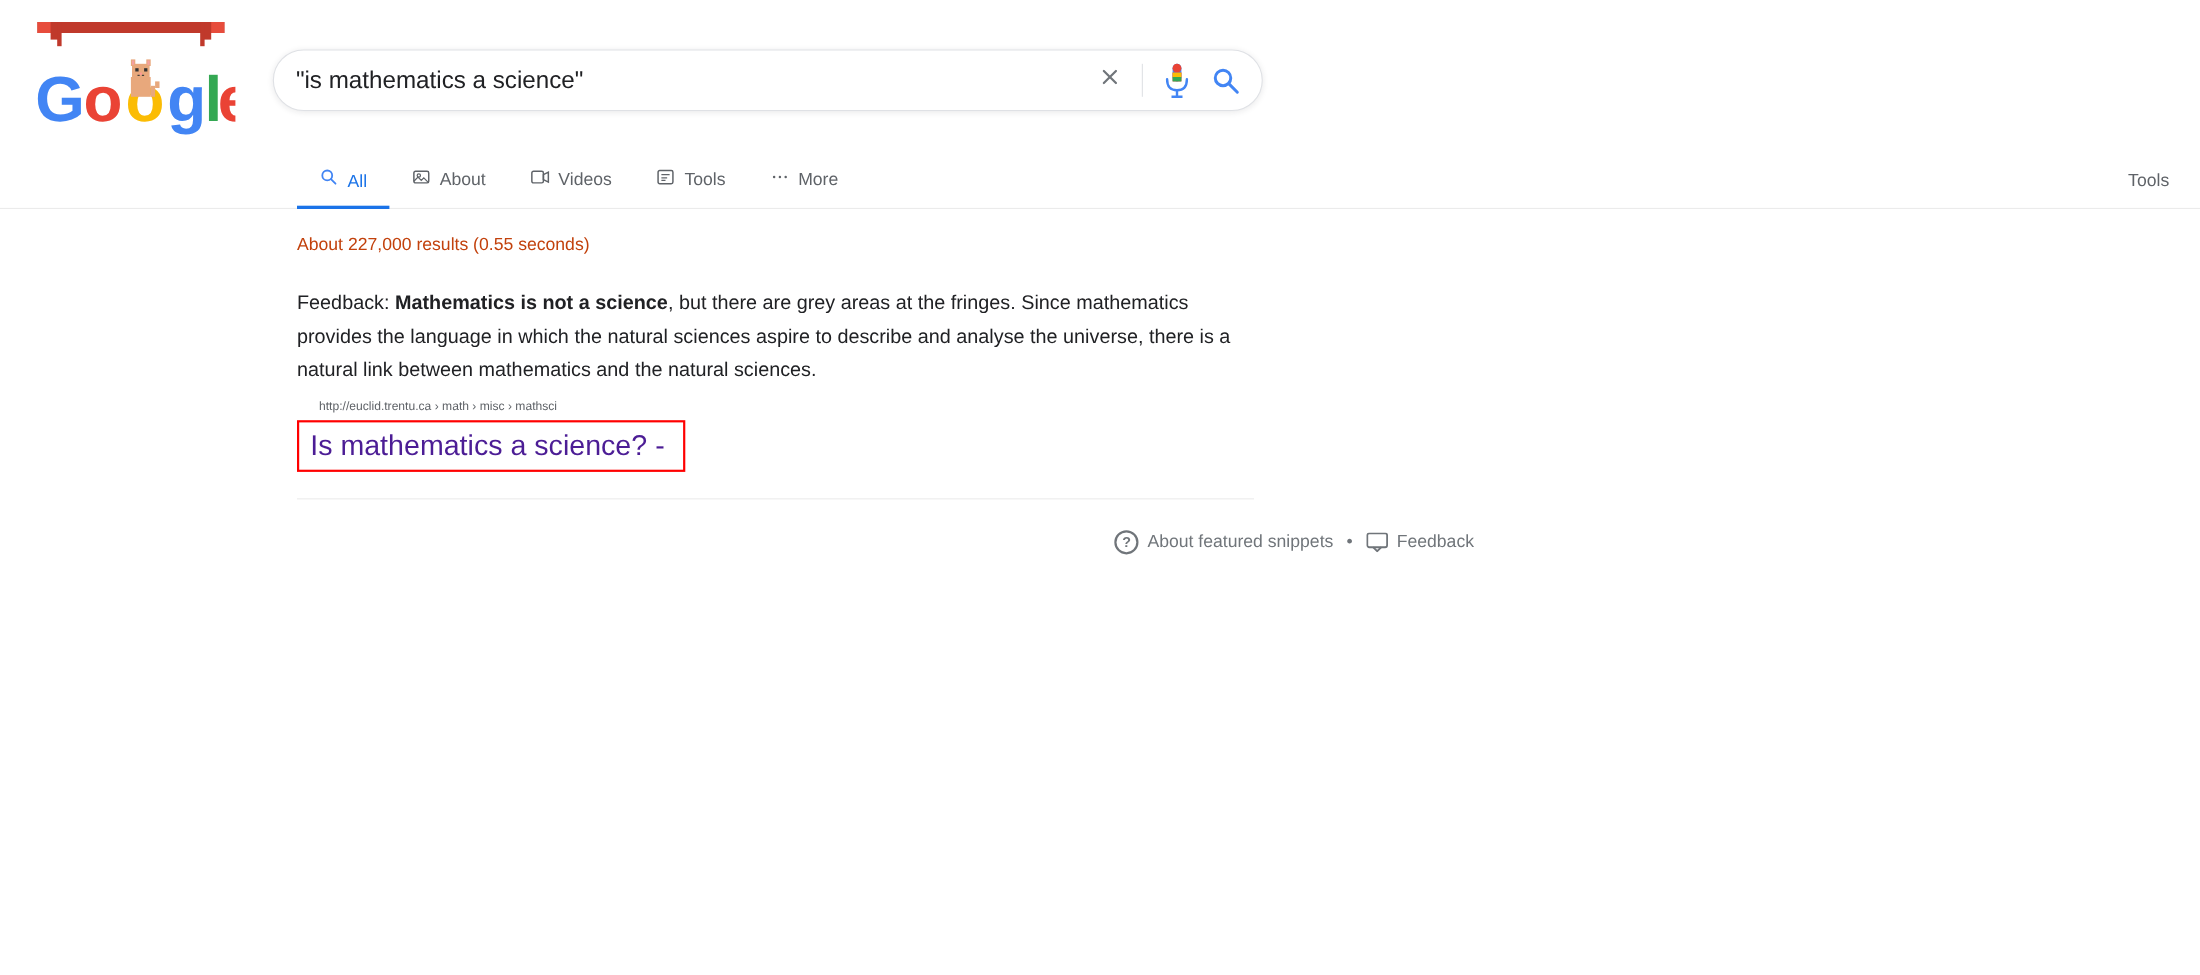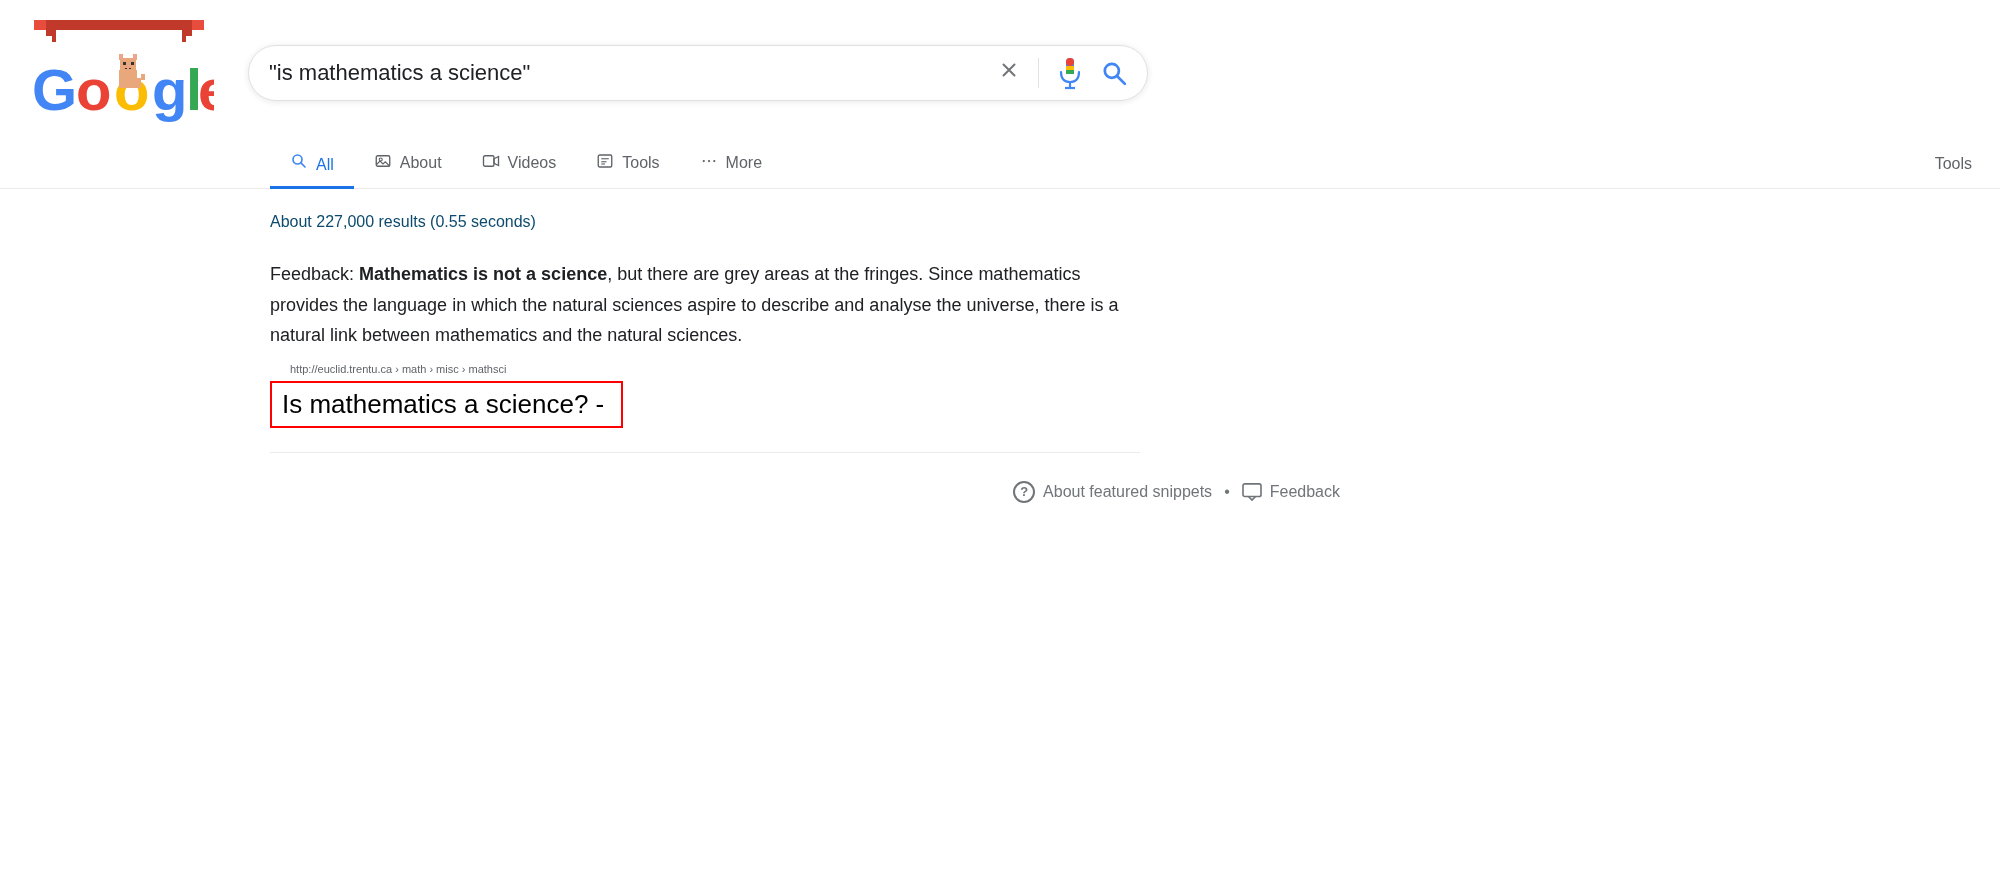--- a/index.html
+++ b/index.html
@@ -127,21 +127,21 @@
     }
 
     
     .main-content {
       padding: 24px 0 0 270px;
       max-width: 1400px;
     }
 
     .results-count {
       font-size: 16px;
-      color: #0c4a6e;
+      color: #c2410c;
       margin-bottom: 28px;
     }
 
     .featured-snippet {
       max-width: 870px;
       padding: 0;
       border-bottom: 1px solid #ebebeb;
       padding-bottom: 24px;
     }
 
@@ -170,21 +170,21 @@
     }
 
     .snippet-title-row {
       display: flex;
       align-items: center;
     }
 
     .snippet-title-link {
       display: inline-flex;
       font-size: 26px;
-      color: #000000;
+      color: #4c1d95;
       text-decoration: none;
       border: 2px solid red;
       padding: 6px 10px;
       cursor: pointer;
     }
 
     
     .footer-row {
       display: flex;
       align-items: center;

